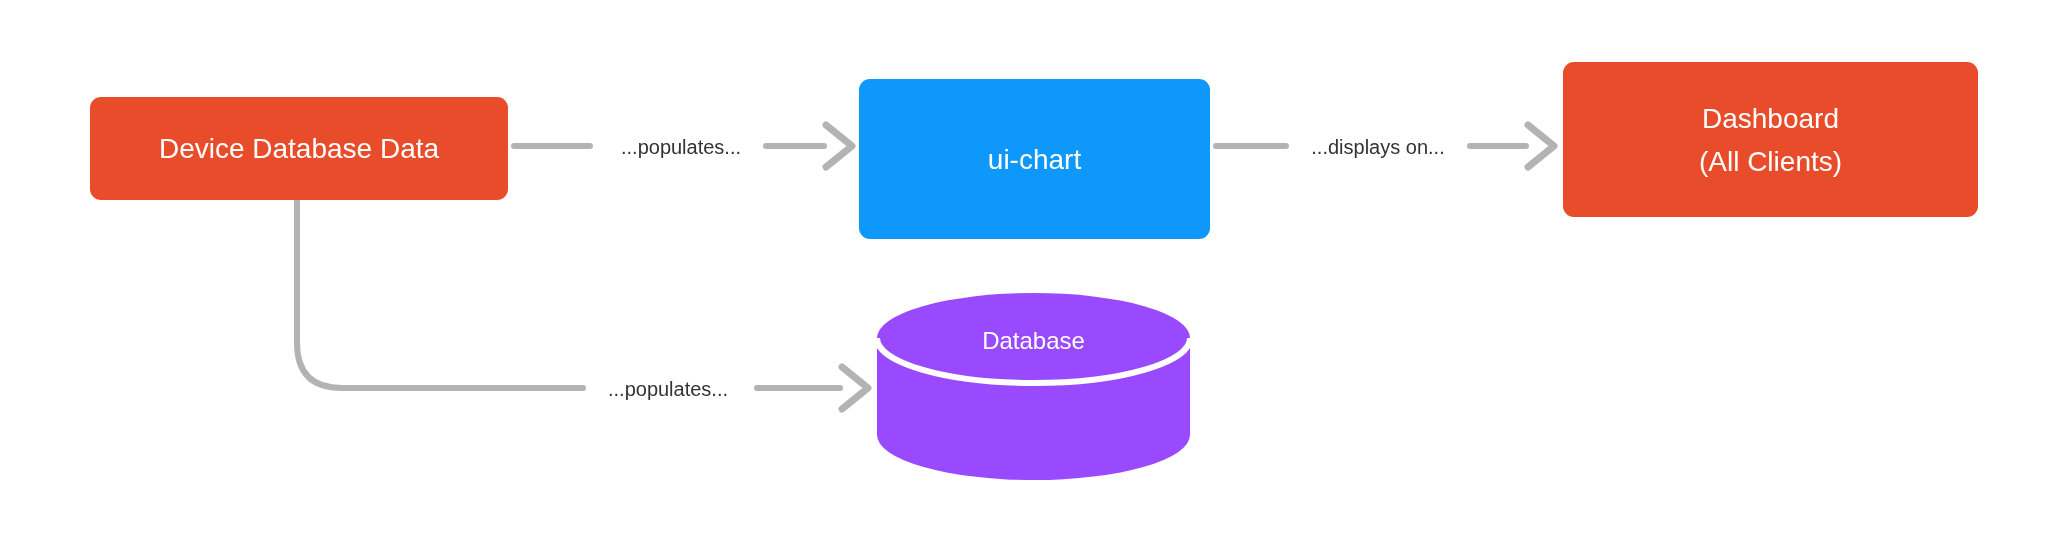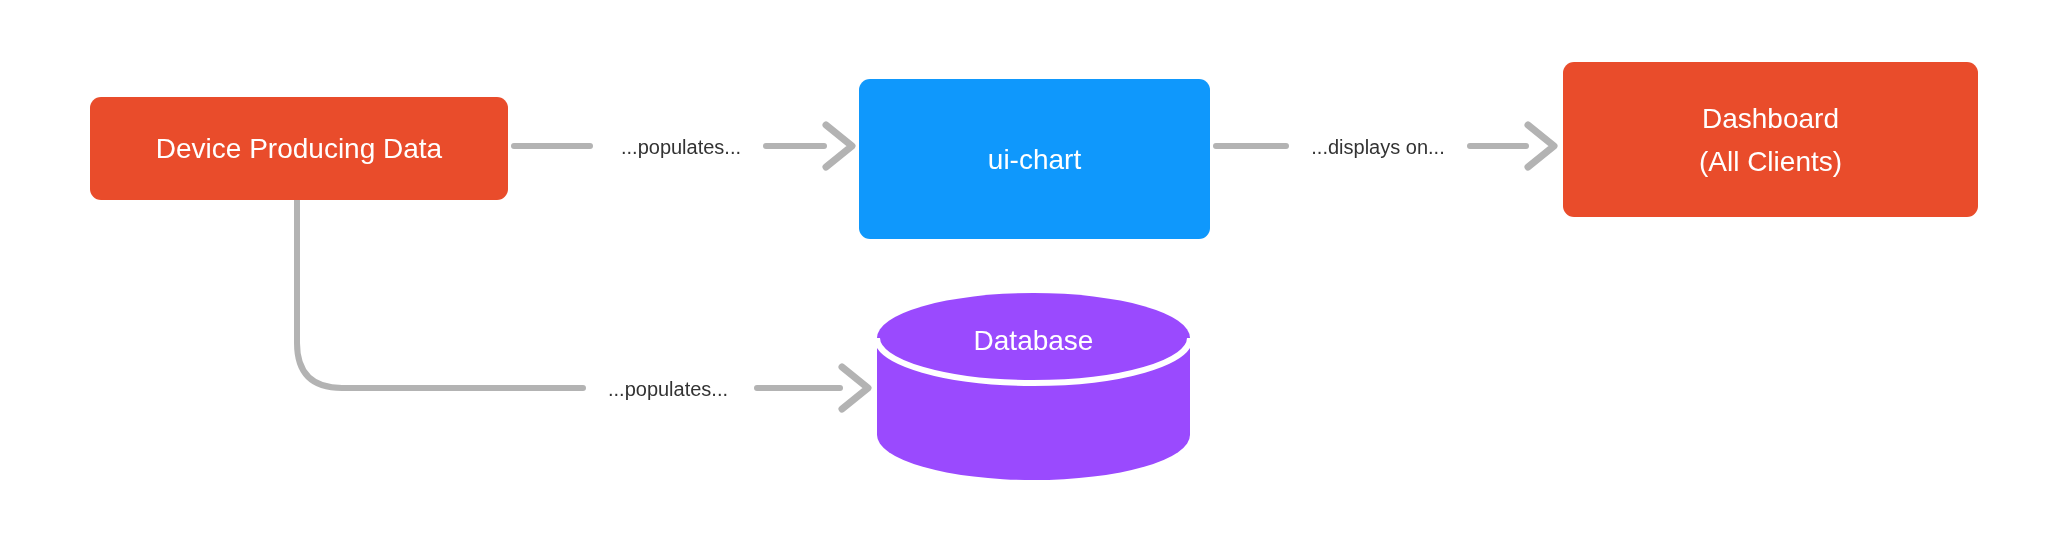--- a/index.html
+++ b/index.html
@@ -59,21 +59,21 @@
     width: 313px; height: 187px;
   }
   .node--database .db-label {
     position: absolute;
     left: 0; top: 0;
     width: 313px; height: 95px;
     display: flex;
     align-items: center;
     justify-content: center;
     color: #ffffff;
-    font-size: 28px;
+    font-size: 24px;
     font-weight: 500;
   }
   .edge-label {
     position: absolute;
     transform: translate(-50%, -50%);
     font-size: 20px;
     color: #333333;
     background: #ffffff;
     padding: 0 2px;
     white-space: nowrap;
@@ -98,21 +98,21 @@
       <path d="M 1470 146 L 1526 146" stroke-width="6"></path>
       <path d="M 1528 125 L 1554 146 L 1528 167" stroke-width="7"></path>
 
       <path d="M 297 200 L 297 343 Q 297 388 342 388 L 583 388" stroke-width="6"></path>
       <path d="M 757 388 L 840 388" stroke-width="6"></path>
       <path d="M 842 367 L 868 388 L 842 409" stroke-width="7"></path>
     </g>
   </svg>
 
   <div class="node node--rect node--device">
-    <span>Device Producing Data</span>
+    <span>Device Database Data</span>
   </div>
 
   <div class="node node--rect node--uichart">
     <span>ui-chart</span>
   </div>
 
   <div class="node node--rect node--dashboard">
     <span>Dashboard
 (All Clients)</span>
   </div>

